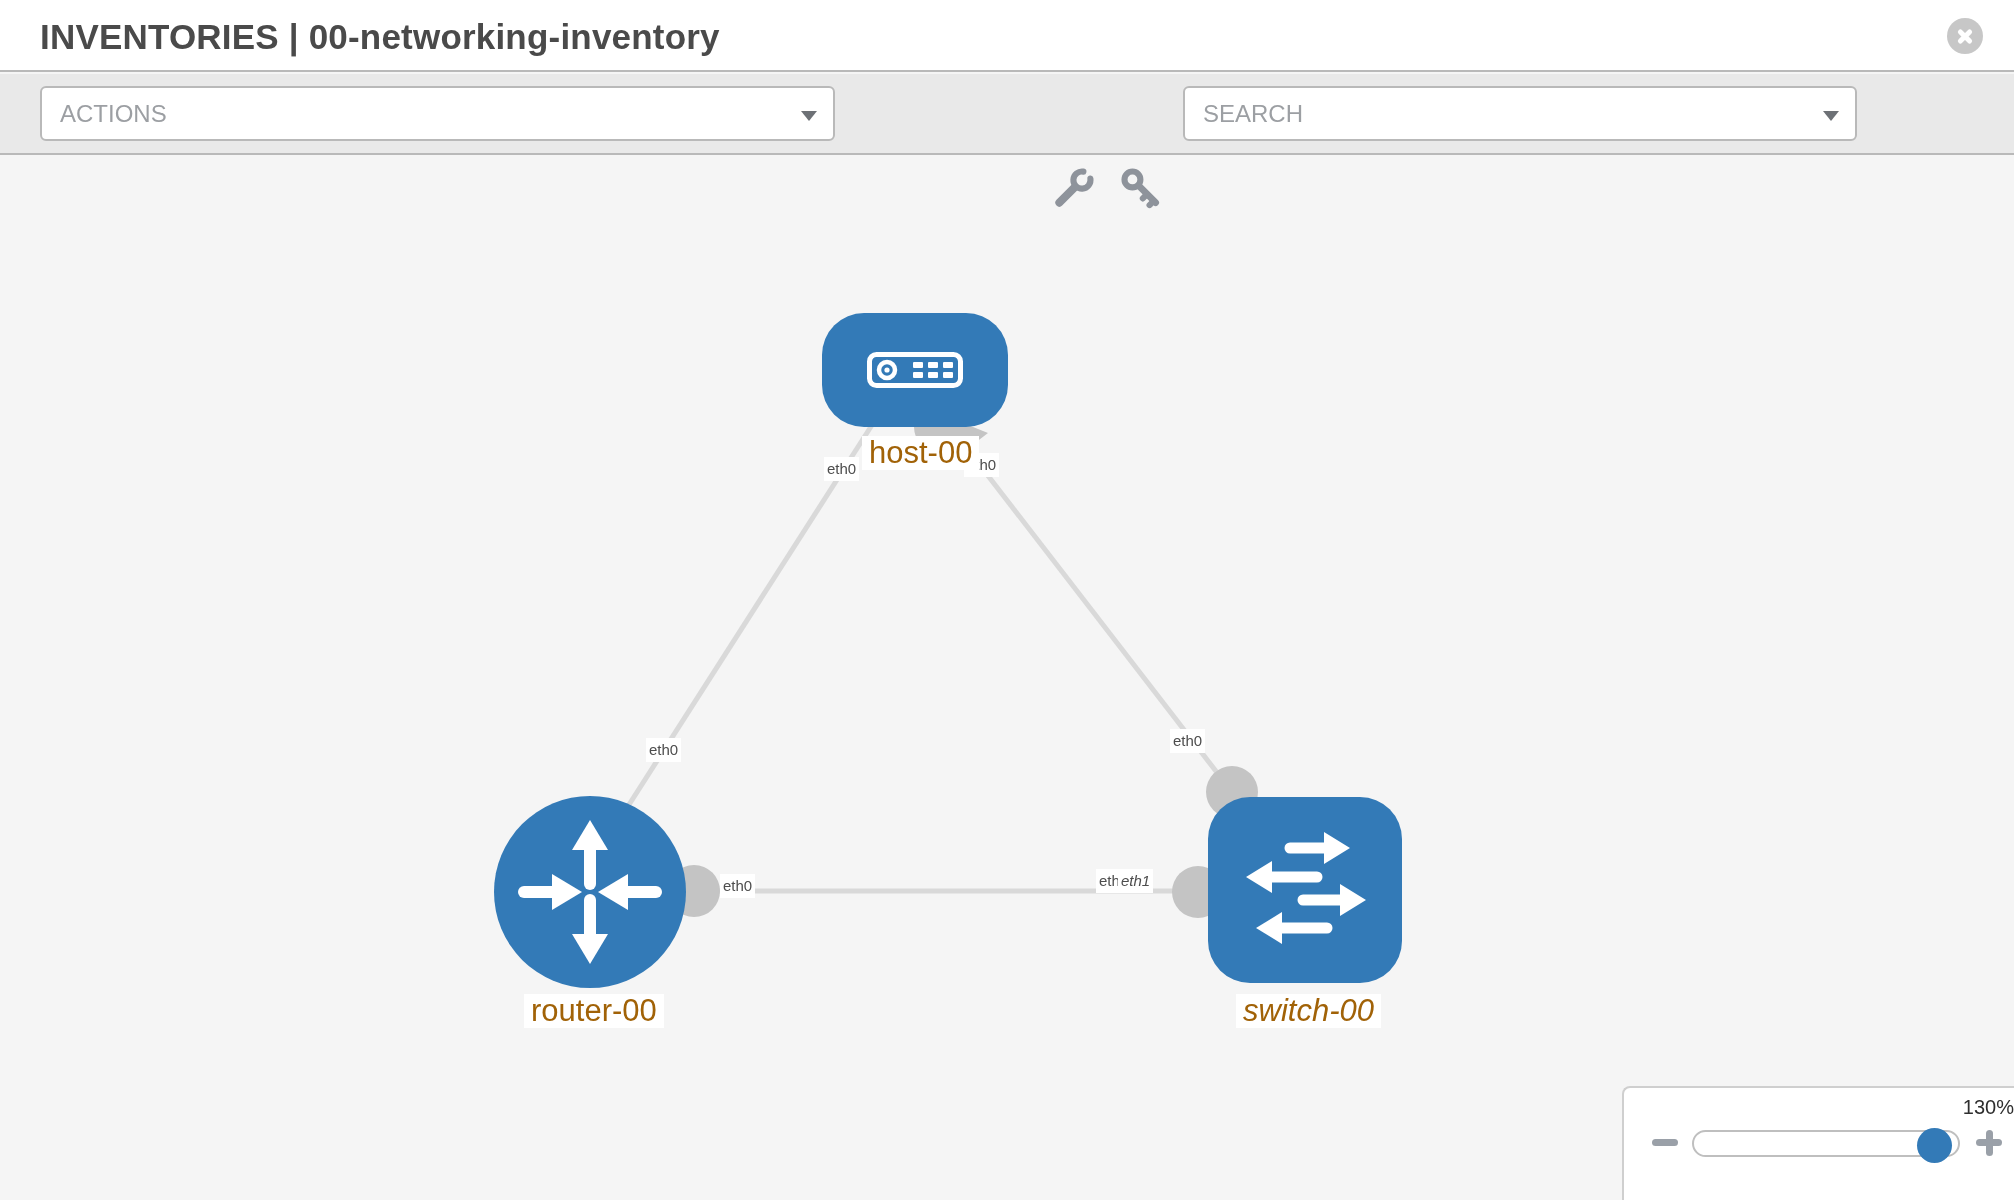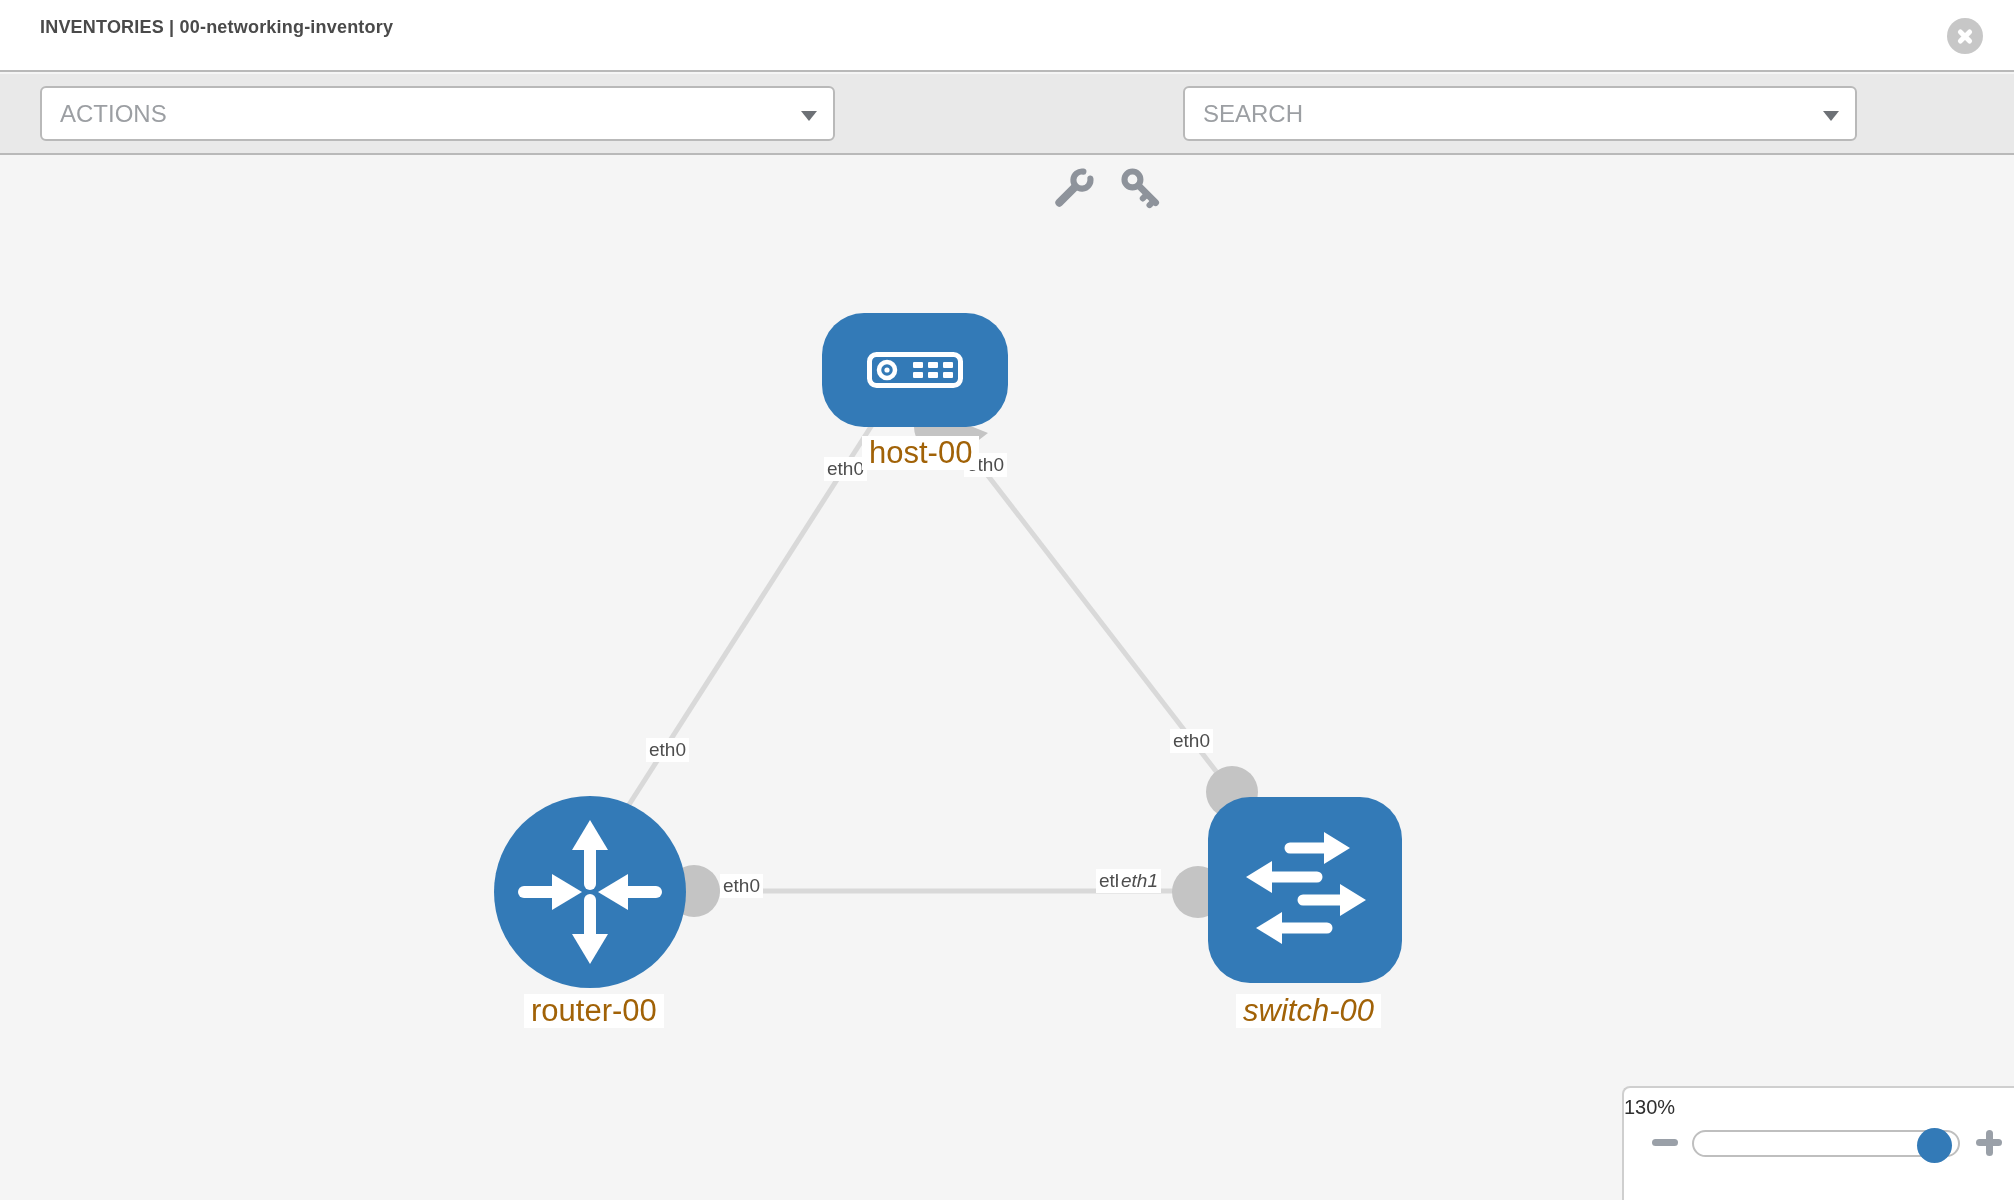--- a/index.html
+++ b/index.html
@@ -9,21 +9,21 @@
     position: relative; width: 2014px; height: 1200px;
     background: #f5f5f5; overflow: hidden;
   }
   
   .header {
     position: absolute; left:0; top:0; width:2014px; height:72px;
     background:#ffffff; border-bottom:2px solid #b9b9b9;
   }
   .page-title {
     position:absolute; left:40px; top:17px;
-    font-size:18px; font-weight:bold; color:#4a4a4a; letter-spacing:0.2px;text-align:center;
+    font-size:35px; font-weight:bold; color:#4a4a4a; letter-spacing:0.2px;text-align:center;
   }
   .close-btn {
     position:absolute; left:1947px; top:18px; width:36px; height:36px;
     border-radius:50%; background:#c7c7c7; border:none; cursor:pointer; padding:0;
   }
   .close-btn .bar {
     position:absolute; left:9px; top:15.5px; width:18px; height:5px;
     background:#ffffff; border-radius:2.5px;
   }
   .close-btn .bar.b1 { transform:rotate(45deg); }
@@ -55,35 +55,35 @@
   
   .canvas { position:absolute; left:0; top:155px; width:2014px; height:1045px; }
   .canvas svg.layer { position:absolute; left:0; top:0; }
   .node { position:absolute; background:#337ab7; cursor:pointer; }
   .node-host   { left:822px; top:158px; width:186px; height:114px; border-radius:42px; }
   .node-router { left:494px; top:641px; width:192px; height:192px; border-radius:50%; }
   .node-switch { left:1208px; top:642px; width:194px; height:186px; border-radius:42px; }
   .node svg { position:absolute; }
   .port-label {
     position:absolute; background:#ffffff; color:#4d4d4d;
-    font-size:19px; padding:1px 3px; line-height:22px; white-space:nowrap;
+    font-size:15px; padding:1px 3px; line-height:22px; white-space:nowrap;
   }
   .node-label {
     position:absolute; background:#ffffff; color:#a16207;
     font-size:31px; padding:2px 7px; line-height:30px; white-space:nowrap; z-index:5;
   }
   .z2 { z-index:2; } .z3 { z-index:3; } .z4 { z-index:4; }
   
   .zoom-panel {
     position:absolute; left:1622px; top:1086px; width:392px; height:114px;
     background:#ffffff; border:2px solid #cfcfcf; border-right:none; border-bottom:none;
     border-top-left-radius:8px;
   }
   .zoom-percent {
-    position:absolute; left:0; top:8px; width:100%; text-align:left;
+    position:absolute; left:0; top:8px; width:100%; text-align:right;
     font-size:20px; color:#2f2f2f;
   }
   .zoom-minus, .zoom-plus {
     position:absolute; background:transparent; border:none; padding:0; cursor:pointer;
     width:30px; height:30px; top:40px;
   }
   .zoom-minus { left:26px; }
   .zoom-plus  { left:350px; }
   .hbar { position:absolute; left:2px; top:11px; width:26px; height:7px;
           background:#9aa0a8; border-radius:3.5px; }

